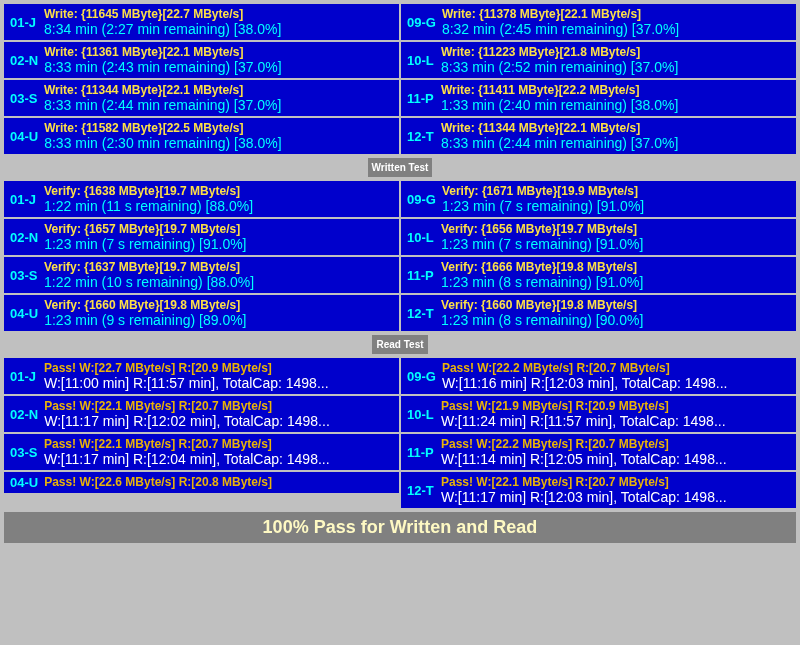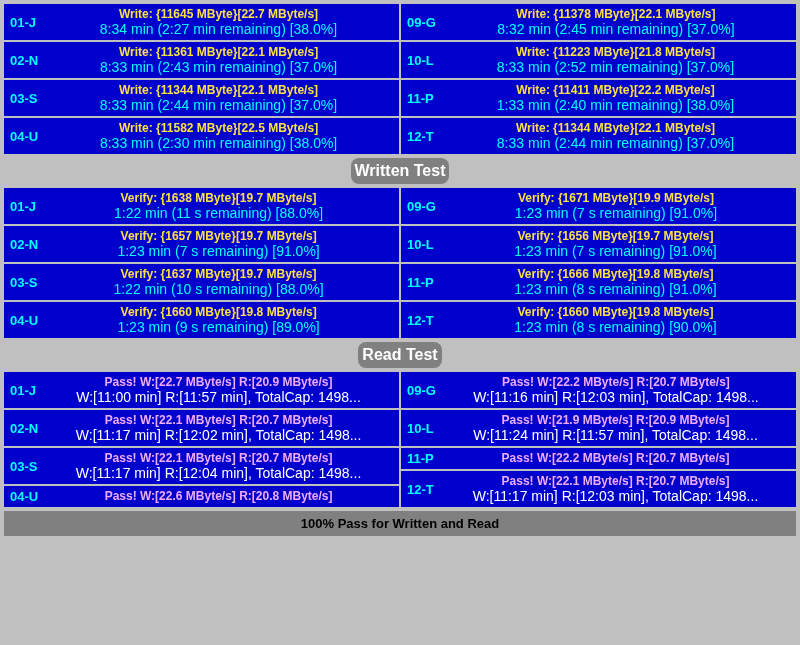--- a/index.html
+++ b/index.html
@@ -11,21 +11,20 @@
       font-size: 12px;
       overflow: hidden;
     }
     .main-container {
       width: 800px;
       background: #c0c0c0;
       padding: 4px;
     }
     .section {
       margin-bottom: 2px;
-      text-align: center;
     }
     .section-grid {
       display: grid;
       grid-template-columns: 1fr 1fr;
       gap: 2px;
       margin-bottom: 2px;
     }
     .device-card {
       background: #0000cc;
       color: white;
@@ -56,37 +55,37 @@
     }
     .section-label-container {
       display: flex;
       justify-content: center;
       margin: 4px 0;
     }
     .section-label {
       background: #808080;
       color: white;
       padding: 4px 4px;
-      font-size: 16px;
-      font-weight: bold;
-      border-radius: 8px;
+      font-size: 10px;
+      font-weight: bold;
+      border-radius: 0;
     }
     .pass-info .line1 {
-      color: #f0abfc;
+      color: #eab308;
       font-weight: bold;
     }
     .pass-info .line2 {
       color: white;
     }
     .footer-bar {
       background: #808080;
-      color: #000000;
+      color: #fef9c3;
       text-align: center;
       padding: 5px;
-      font-size: 13px;
+      font-size: 18px;
       font-weight: bold;
       margin-top: 4px;
     }
   </style>
 </head>
 <body>
 
 <div class="main-container">
 
   <div class="section">
@@ -276,20 +275,21 @@
           <div class="device-id">10-L</div>
           <div class="device-info pass-info">
             <div class="device-line1 line1">Pass! W:[21.9 MByte/s] R:[20.9 MByte/s]</div>
             <div class="device-line2 line2">W:[11:24 min] R:[11:57 min], TotalCap: 1498...</div>
           </div>
         </div>
         <div class="device-card" style="margin-top:2px">
           <div class="device-id">11-P</div>
           <div class="device-info pass-info">
             <div class="device-line1 line1">Pass! W:[22.2 MByte/s] R:[20.7 MByte/s]</div>
+            <div class="device-line2 line2">W:[11:14 min] R:[12:05 min], TotalCap: 1498...</div>
           </div>
         </div>
         <div class="device-card" style="margin-top:2px">
           <div class="device-id">12-T</div>
           <div class="device-info pass-info">
             <div class="device-line1 line1">Pass! W:[22.1 MByte/s] R:[20.7 MByte/s]</div>
             <div class="device-line2 line2">W:[11:17 min] R:[12:03 min], TotalCap: 1498...</div>
           </div>
         </div>
       </div>

